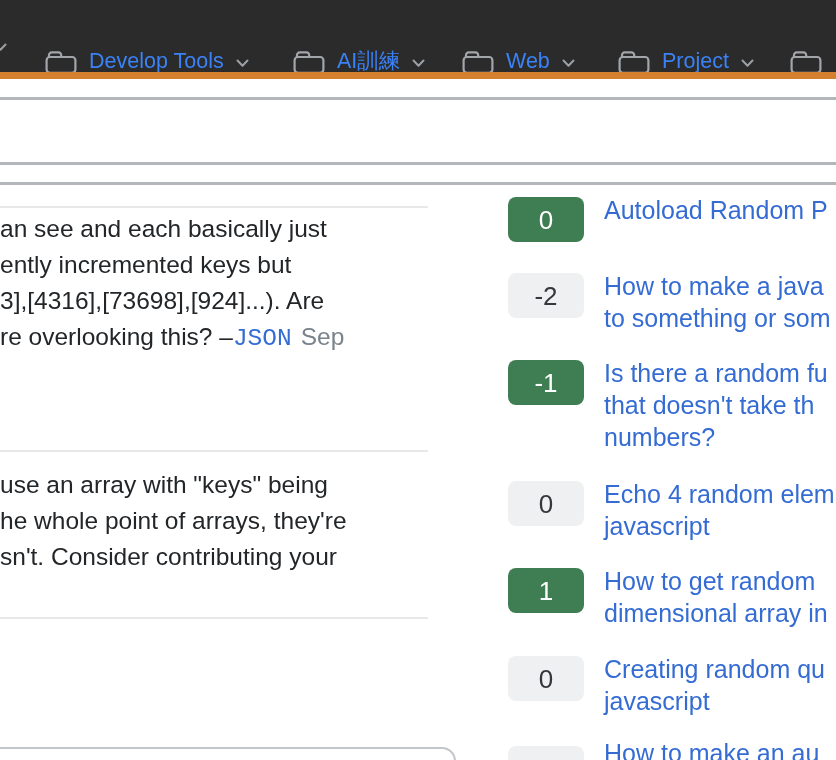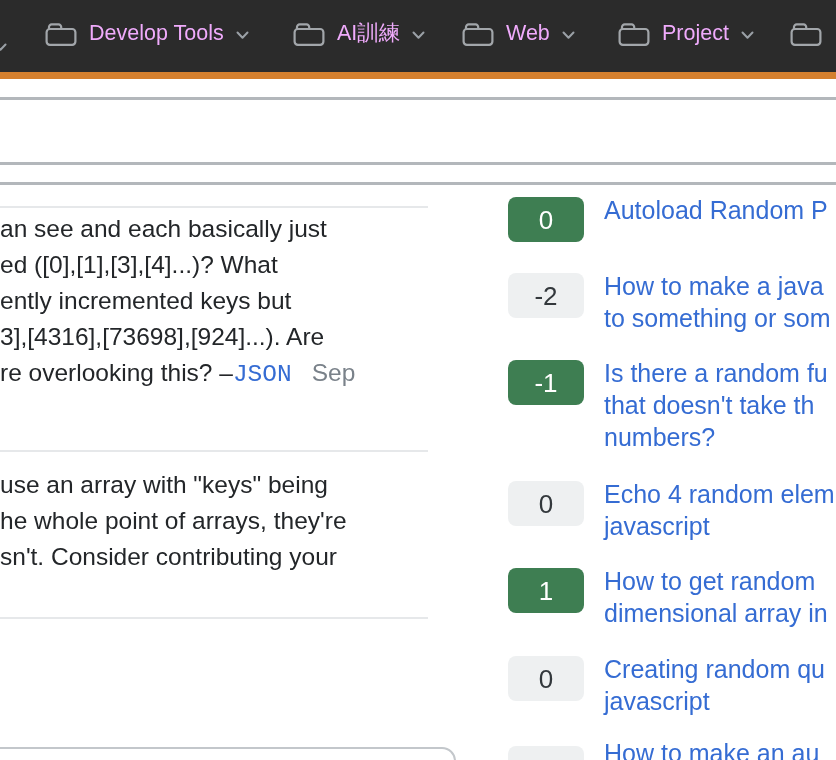--- a/index.html
+++ b/index.html
@@ -8,23 +8,23 @@
     background:#ffffff;
     font-family:"Liberation Sans","DejaVu Sans",sans-serif;
     -webkit-font-smoothing:antialiased;
   }
   
   .bookmarks-bar{
     position:absolute;left:0;top:0;width:836px;height:72px;
     background:var(--bar-bg,#2b2b2b);
   }
   .bm-item{
-    position:absolute;top:16px;height:36px;
+    position:absolute;top:44px;height:36px;
     display:flex;align-items:center;gap:12px;
-    color:#f0abfc;font-size:21.5px;white-space:nowrap;cursor:default;
+    color:#3b82f6;font-size:21.5px;white-space:nowrap;cursor:default;
   }
   .bm-item .label{line-height:1;}
   .bm-item svg.folder{display:block;}
   .bm-item svg.chev{display:block;margin-top:3px;}
   .partial-chevron{position:absolute;left:-6px;top:38px;}
   
   .accent-bar{
     position:absolute;left:0;top:72px;width:836px;height:7px;
     background:var(--accent-orange,#d5802e);
   }
@@ -36,21 +36,21 @@
   
   .comment{
     position:absolute;left:0;width:432px;
     font-size:24.5px;line-height:36px;color:#232629;
     white-space:nowrap;
   }
   .comment-1{top:211px;}
   .comment-2{top:467px;}
   .c-line{display:block;}
   .comment a.author{color:var(--link-blue,#356cd3);text-decoration:none;font-family:Liberation Mono, monospace;}
-  .comment .date{color:#7a828a;margin-left:20px;}
+  .comment .date{color:#7a828a;margin-left:9px;}
   .comment .dash-text{}
   
   .related-item{position:absolute;left:508px;width:340px;}
   .score-badge{
     position:absolute;left:0;width:76px;height:45px;border-radius:8px;
     display:flex;align-items:center;justify-content:center;
     font-size:26px;line-height:1;
   }
   .score-badge.green{background:var(--badge-green,#3e7e52);color:#ffffff;}
   .score-badge.gray{background:var(--badge-gray,#eef0f1);color:#33383c;}
@@ -154,21 +154,20 @@
 
 <div class="hairline hl-a"></div>
 <div class="hairline hl-b"></div>
 <div class="hairline hl-c"></div>
 <div class="comment-divider cd-1"></div>
 <div class="comment-divider cd-2"></div>
 <div class="comment-divider cd-3"></div>
 
 <div class="comment comment-1">
   <span class="c-line">an see and each basically just</span>
-  <span class="c-line">ed ([0],[1],[3],[4]...)? What</span>
   <span class="c-line">ently incremented keys but</span>
   <span class="c-line">3],[4316],[73698],[924]...). Are</span>
   <span class="c-line"><span class="dash-text">re overlooking this? –</span><a class="author">JSON</a><span class="date">Sep</span></span>
 </div>
 
 <div class="comment comment-2">
   <span class="c-line">use an array with "keys" being</span>
   <span class="c-line">he whole point of arrays, they're</span>
   <span class="c-line">sn't. Consider contributing your</span>
 </div>

